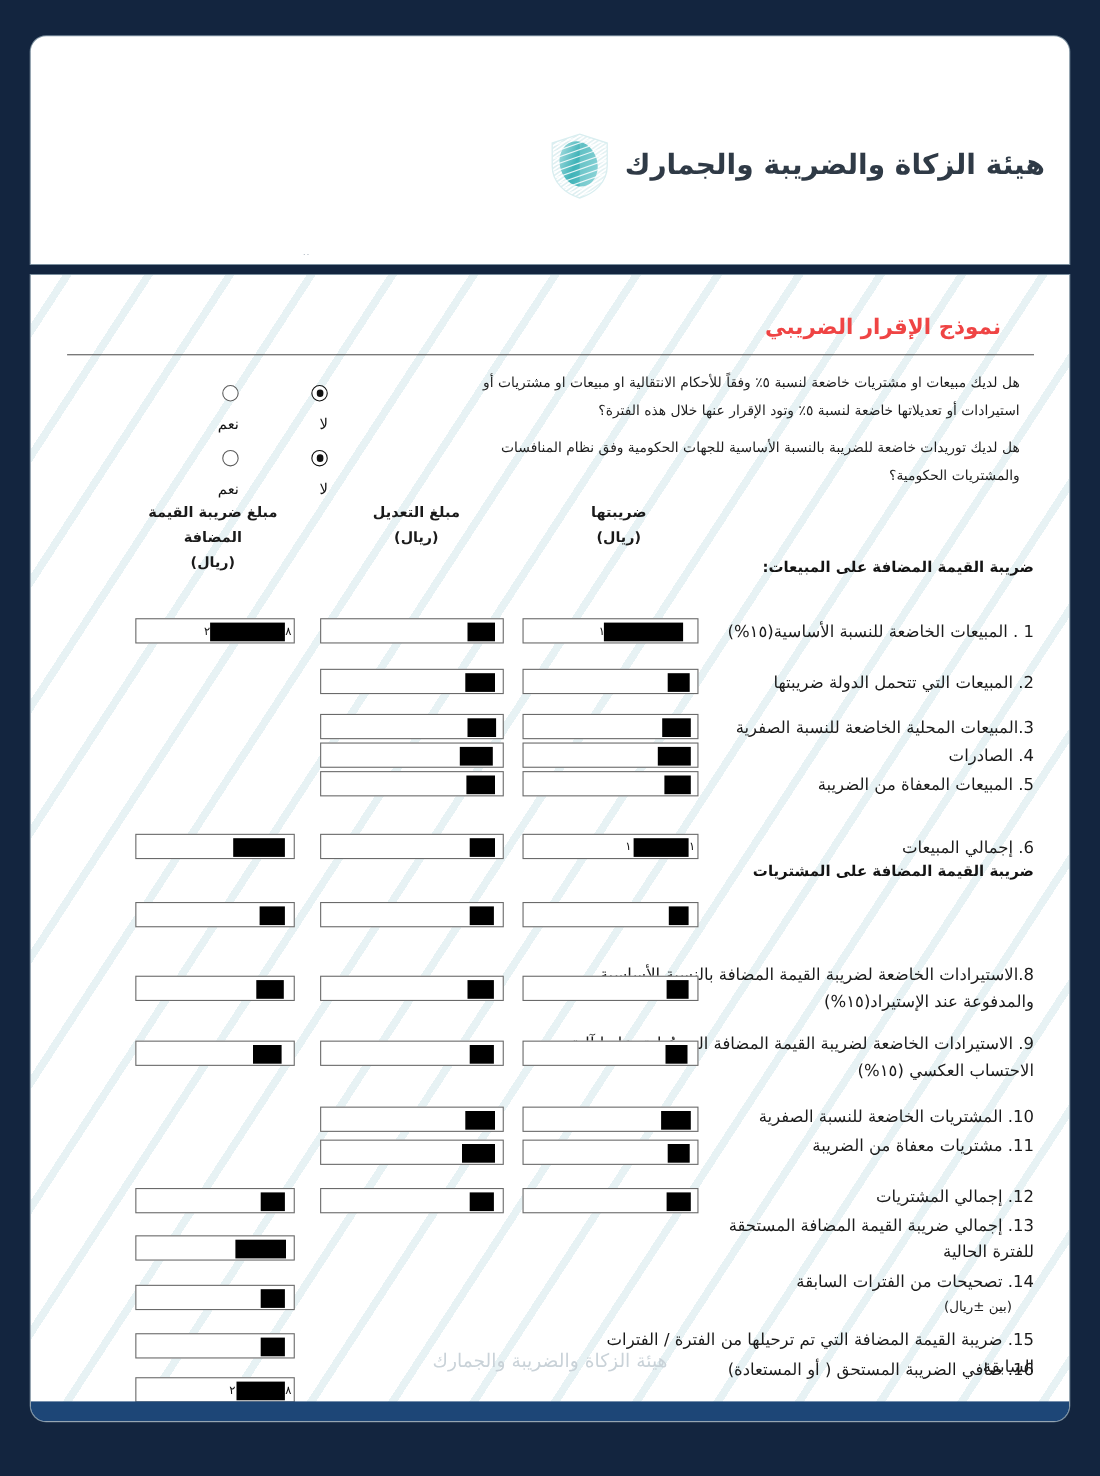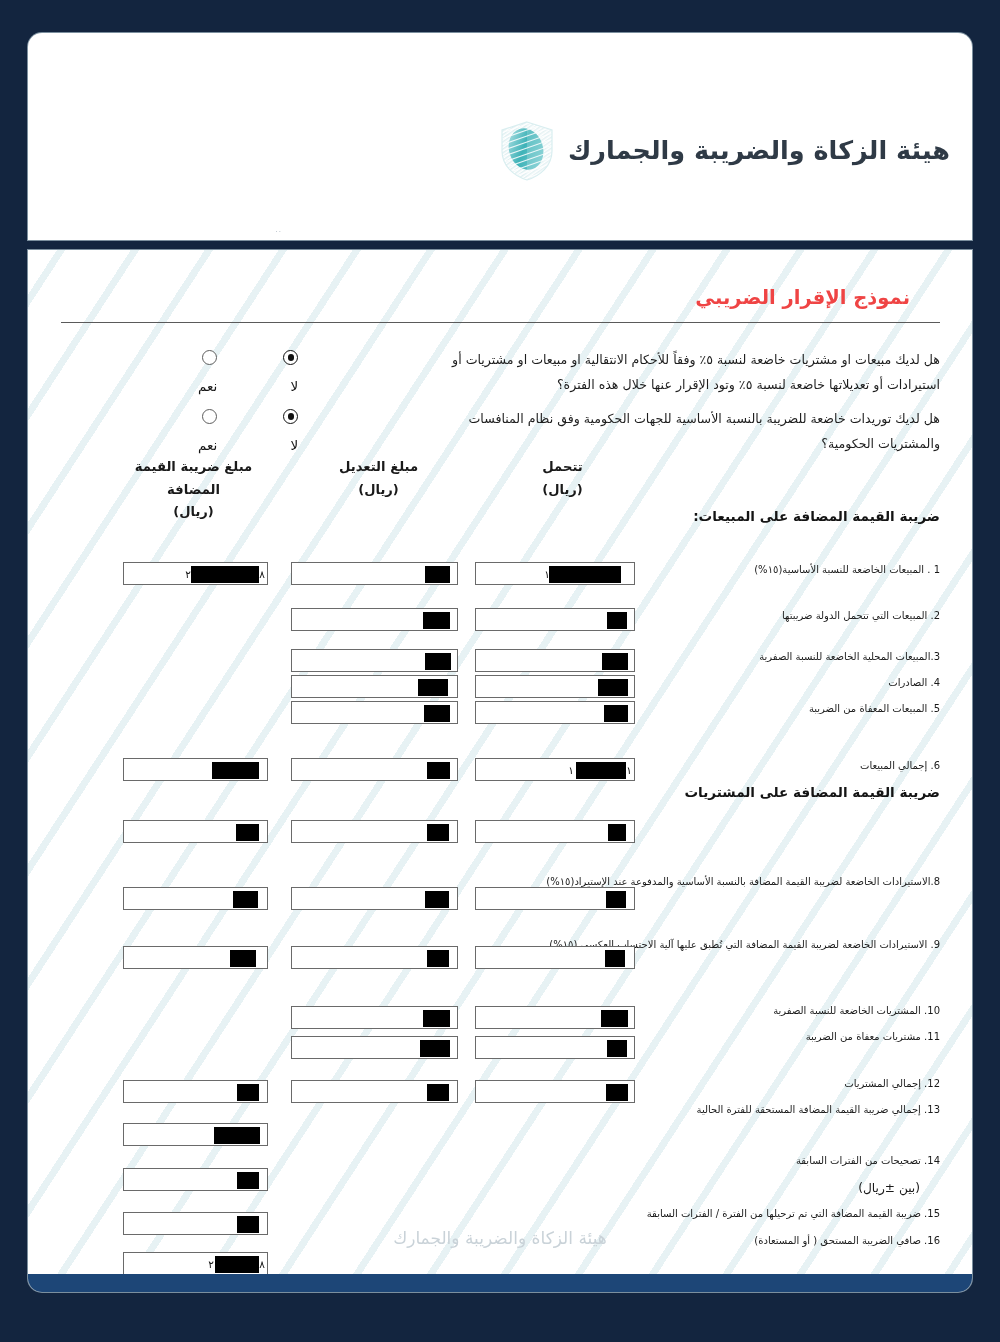--- a/index.html
+++ b/index.html
@@ -69,21 +69,21 @@
     position:absolute;right:62px;top:36px;
     font-size:19.5px;font-weight:700;color:#ef4444;
     white-space:nowrap;
   }
   .title-rule{
     position:absolute;right:32px;left:33px;top:72px;
     border-top:1.4px solid #5a5a5a;
   }
 
   
-  .question-block{position:absolute;right:32px;width:520px;margin-top:12px;}
+  .question-block{position:absolute;right:45px;width:520px;}
   .q1{top:86px;}
   .q2{top:145px;}
   .q-text{
     font-size:12.6px;line-height:1.95;color:#1d1d1d;
     text-align:right;direction:rtl;
   }
   .radio-row{position:absolute;display:flex;align-items:center;gap:0;}
   .r1{top:100px;left:170px;}
   .r2{top:159px;left:170px;}
   .radio-opt{display:flex;gap:13px;flex-direction:column;}
@@ -114,21 +114,21 @@
   .sec-head{
     position:absolute;right:32px;
     font-size:13.6px;font-weight:700;color:#141414;white-space:nowrap;
   }
   .sec-sales{top:258px;}
   .sec-purch{top:534px;}
 
   
   .row-label{
     position:absolute;right:32px;width:310px;
-    font-size:10px;line-height:1.62;color:#1a1a1a;
+    font-size:15px;line-height:1.62;color:#1a1a1a;
     text-align:right;direction:rtl;
   }
   .row-label.wide{width:430px;right:32px;}
   .row-label.sub{font-size:12.2px;}
 
   
   .field{
     position:absolute;height:23px;box-sizing:border-box;
     border:1.5px solid #6a6a6a;background:#fff;
   }
@@ -232,21 +232,21 @@
           <span class="lbl">لا</span>
         </div>
         <span class="gap-opts"></span>
         <div class="radio-opt">
           <span class="radio"></span>
           <span class="lbl">نعم</span>
         </div>
       </div>
 
       <div class="col-head ch-amount">
-        <span>تتحمل</span>
+        <span>ضريبتها</span>
         <span class="riyal">(ريال)</span>
       </div>
       <div class="col-head ch-adjust">
         <span>مبلغ التعديل</span>
         <span class="riyal">(ريال)</span>
       </div>
       <div class="col-head ch-vat">
         <span>مبلغ ضريبة القيمة المضافة</span>
         <span class="riyal">(ريال)</span>
       </div>

